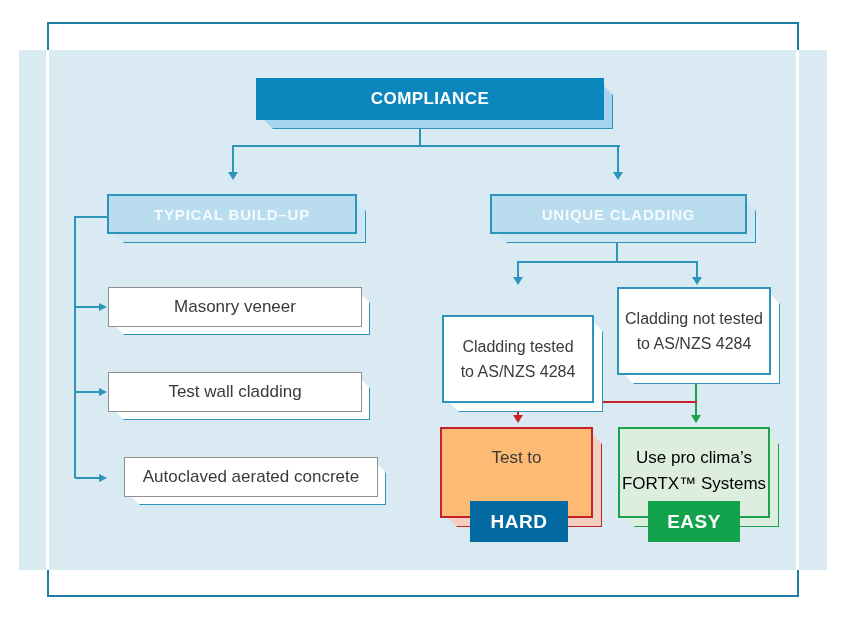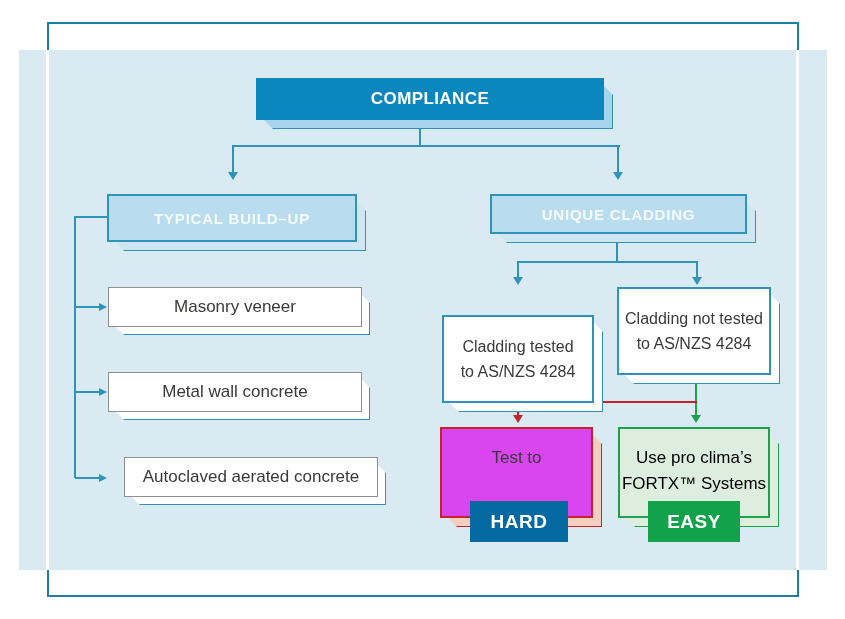--- a/index.html
+++ b/index.html
@@ -49,21 +49,21 @@
   .item .face{background:#ffffff;border:1px solid #8f8f8f;
     color:#3a3a39;font-size:17px;}
 
   
   .clad .shadow{background:#ffffff;border:1px solid #2e94b9;}
   .clad .face{background:#ffffff;border:2px solid #2e94b9;
     color:#3a3a39;font-size:16px;line-height:25px;}
 
   
   .hardbox .shadow{background:#f4cfc0;border:1px solid #c5232b;}
-  .hardbox .face{background:#d946ef;border:2px solid #c5232b;
+  .hardbox .face{background:#fdba74;border:2px solid #c5232b;
     color:#3a3a39;font-size:17px;line-height:26px;justify-content:flex-start;padding-top:16px;}
   .easybox .shadow{background:#ddeede;border:1px solid #1ca14c;}
   .easybox .face{background:#ddeede;border:2px solid #1ca14c;
     color:#000000;font-size:17px;line-height:26px;justify-content:flex-start;padding-top:16px;}
 
   
   .badge{
     position:absolute;z-index:5;display:flex;align-items:center;justify-content:center;
     color:#ffffff;font-weight:bold;font-size:19px;letter-spacing:.5px;
   }
@@ -122,21 +122,21 @@
   <div class="ah down-green" style="left:691px;top:415px;"></div>
 </div>
 
 <div class="node root" style="left:256px;top:78px;width:348px;height:42px;">
   <div class="shadow"></div>
   <div class="face">
       <span>COMPLIANCE</span>
     </div>
 </div>
 
-<div class="node branch" style="left:107px;top:194px;width:250px;height:48px;">
+<div class="node branch" style="left:107px;top:194px;width:250px;height:40px;">
   <div class="shadow"></div>
   <div class="face">
       <span>TYPICAL BUILD–UP</span>
     </div>
 </div>
 
 <div class="node branch" style="left:490px;top:194px;width:257px;height:40px;">
   <div class="shadow"></div>
   <div class="face">
       <span>UNIQUE CLADDING</span>
@@ -146,21 +146,21 @@
 <div class="node item" style="left:108px;top:287px;width:254px;height:40px;">
   <div class="shadow"></div>
   <div class="face">
       <span>Masonry veneer</span>
     </div>
 </div>
 
 <div class="node item" style="left:108px;top:372px;width:254px;height:40px;">
   <div class="shadow"></div>
   <div class="face">
-      <span>Metal wall concrete</span>
+      <span>Test wall cladding</span>
     </div>
 </div>
 
 <div class="node item" style="left:124px;top:457px;width:254px;height:40px;">
   <div class="shadow"></div>
   <div class="face">
       <span>Autoclaved aerated concrete</span>
     </div>
 </div>
 

